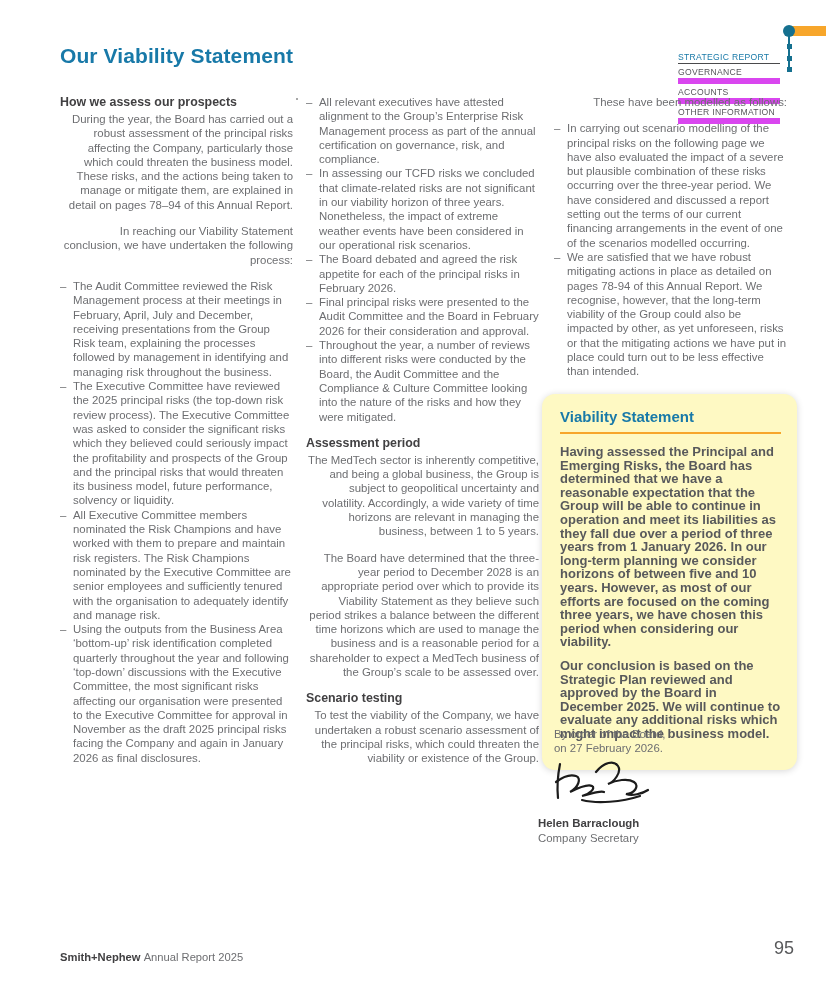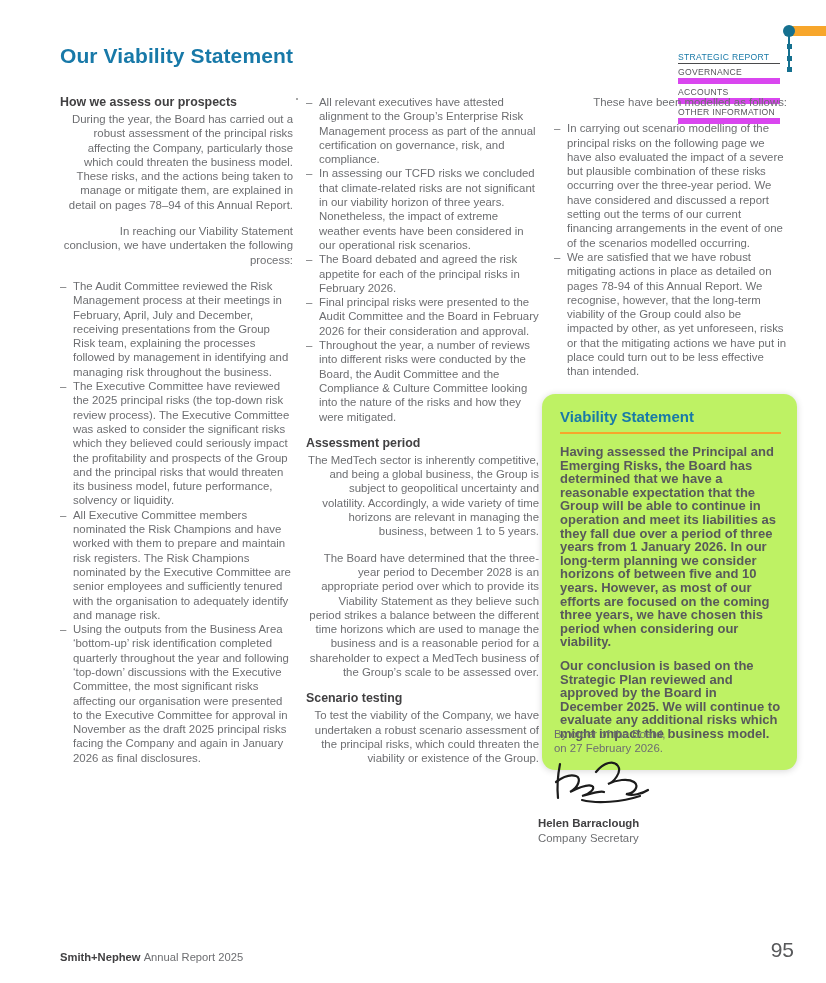--- a/index.html
+++ b/index.html
@@ -37,39 +37,39 @@
   .col p  { margin:0 0 12px 0;text-align:right; }
   .col .bullets { margin:0 0 12px 0; }
   .bullet { position:relative; padding-left:13px; }
   .bullet::before { content:"\2013"; position:absolute; left:0; top:0; }
 
   .stray-mark { position:absolute; left:296px; top:98px; width:2px; height:2px; border-radius:50%; background:#8a8a8a; }
 
   
   .vbox {
     position:absolute; left:542px; top:394px; width:255px;
-    background:#bef264; border-radius:13px;
+    background:#fef9c3; border-radius:13px;
     box-shadow:0 1px 7px rgba(0,0,0,0.16);
     padding:14px 16px 14px 18px;
   }
   .vbox-title { font-size:15px; font-weight:bold; color:#1879a8; }
   .vbox-rule  { height:2px; background:#f7a62b; margin:7px 0 11px 0; }
   .vbox p { font-size:13px; line-height:13.6px; font-weight:bold; color:#58595b; margin:0 0 10px 0; }
   .vbox p:last-child { margin-bottom:16px; }
 
   
   .signoff { position:absolute; left:554px; top:727px; font-size:11.4px; line-height:14.3px; }
   .signature { position:absolute; left:552px; top:752px; }
   .signatory { position:absolute; left:538px; top:816px; font-size:11.4px; line-height:15px; }
   .signatory .name { font-weight:bold; color:#414042; }
 
   
   .footer { position:absolute; left:60px; top:951px; font-size:11.2px; color:#6d6e71; }
   .footer .brand { font-weight:bold; color:#414042; }
-  .page-num { position:absolute; right:32px; top:938px; font-size:21px; color:#58595b;margin-left:20px; }
+  .page-num { position:absolute; right:32px; top:938px; font-size:18px; color:#58595b;margin-left:20px; }
 </style>
 </head>
 <body>
 
 <div class="page">
 
   <div class="page-title">Our Viability Statement</div>
 
   <div class="section-nav">
     <div class="nav-item active">STRATEGIC REPORT</div>

